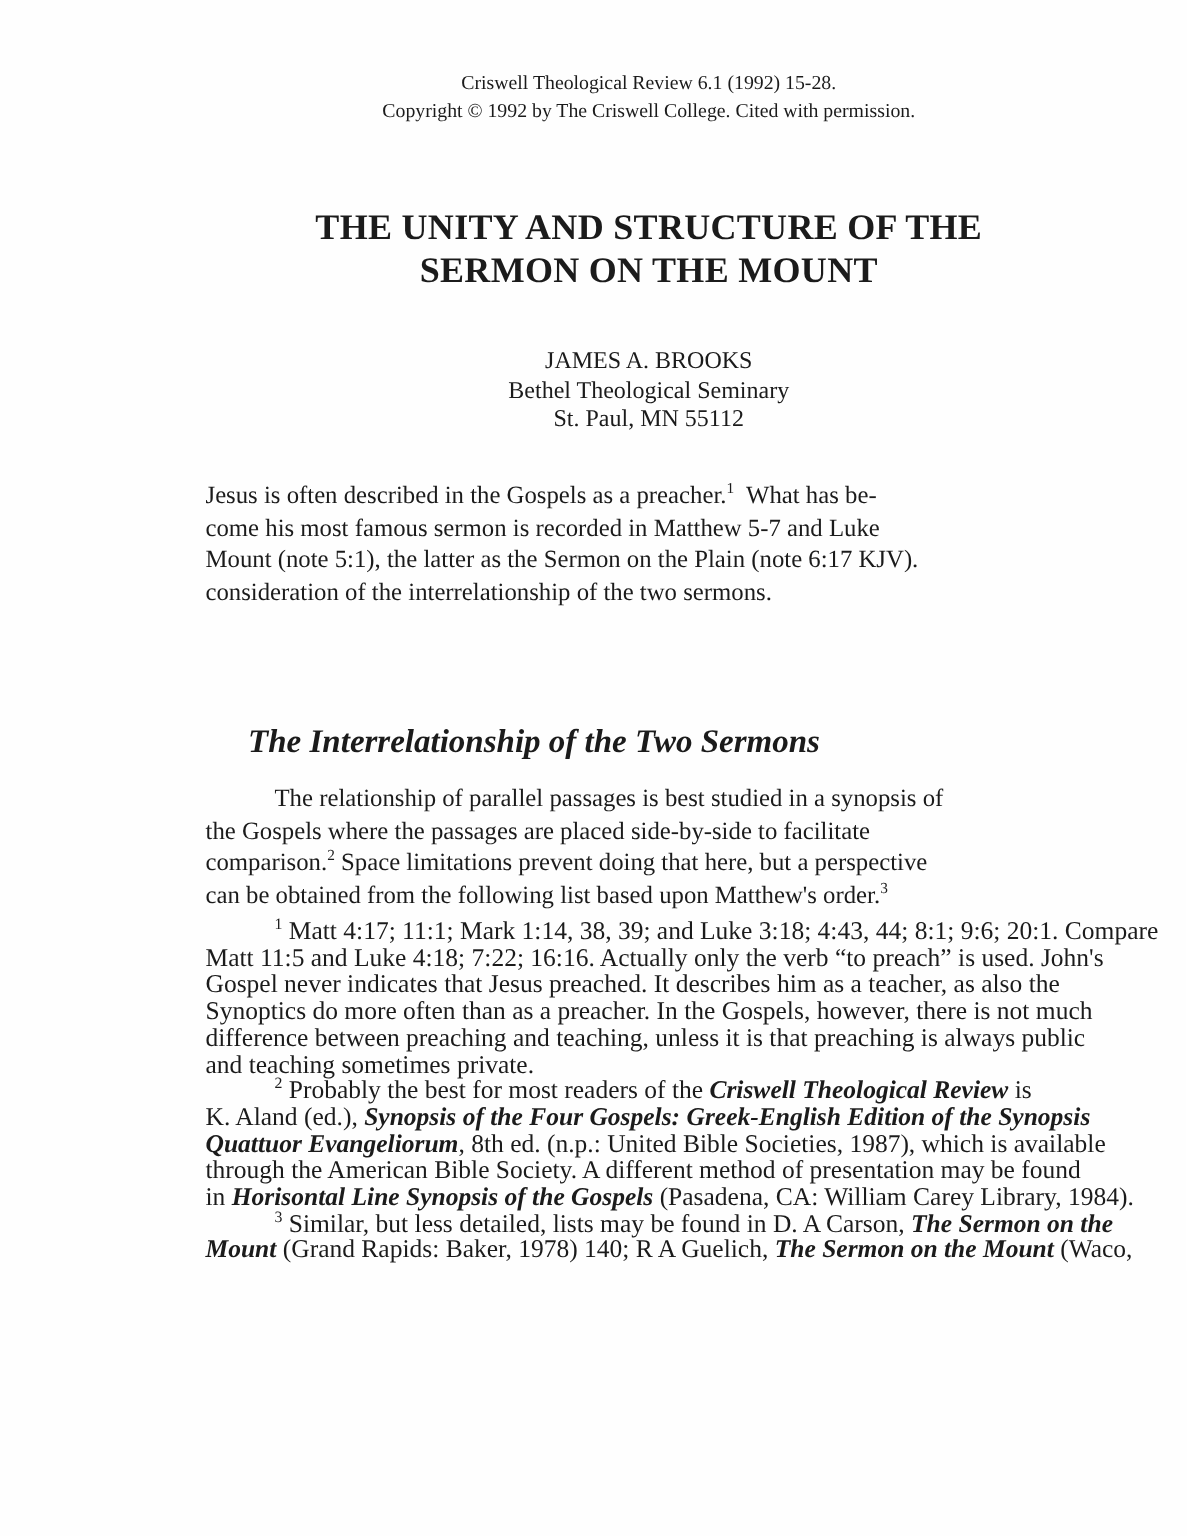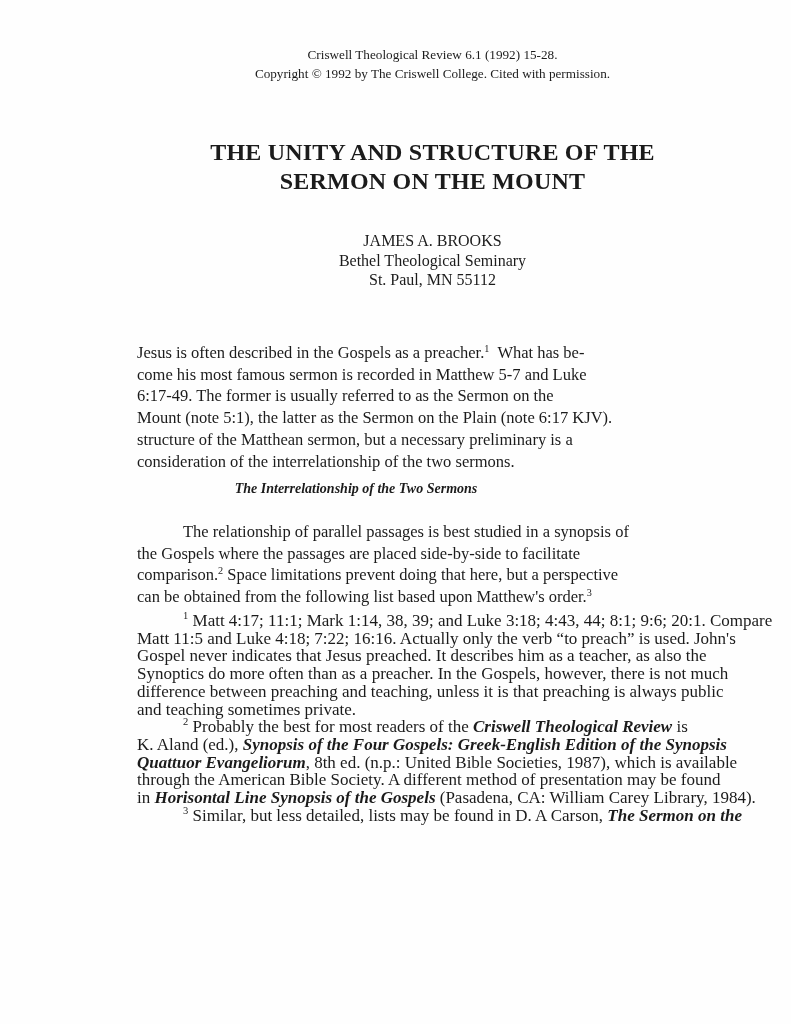--- a/index.html
+++ b/index.html
@@ -37,29 +37,29 @@
     font-size: 16px;
     line-height: 19.6px;
   }
   .para {
     position: absolute;
     left: 137px;
     width: 545px;
     font-size: 16.5px;
     line-height: 21.7px;
   }
-  .para1 { top: 342px; }
+  .para1 { top: 319px; }
   .para2 { top: 521px; }
   .section-heading {
     position: absolute;
     top: 481px;
     left: 0;
     width: 712px;
     text-align: center;
-    font-size: 14px;
+    font-size: 22px;
     font-style: italic;
     font-weight: bold;
   }
   .footnotes {
     position: absolute;
     left: 137px;
     top: 612px;
     width: 556px;
     font-size: 17px;
     line-height: 17.7px;
@@ -86,23 +86,21 @@
 
   <div class="centered-block author">
     <div>JAMES A. BROOKS</div>
     <div>Bethel Theological Seminary</div>
     <div>St. Paul, MN 55112</div>
   </div>
 
   <div class="para para1">
       <div class="tline"><span>Jesus is often described in the Gospels as a preacher.</span><sup>1</sup><span>  What has be-</span></div>
       <div class="tline"><span>come his most famous sermon is recorded in Matthew 5-7 and Luke</span></div>
-      <div class="tline"><span>6:17-49. The former is usually referred to as the Sermon on the</span></div>
       <div class="tline"><span>Mount (note 5:1), the latter as the Sermon on the Plain (note 6:17 KJV).</span></div>
-      <div class="tline"><span>structure of the Matthean sermon, but a necessary preliminary is a</span></div>
       <div class="tline"><span>consideration of the interrelationship of the two sermons.</span></div>
     </div>
 
   <div class="section-heading">The Interrelationship of the Two Sermons</div>
 
   <div class="para para2">
       <div class="tline indent"><span>The relationship of parallel passages is best studied in a synopsis of</span></div>
       <div class="tline"><span>the Gospels where the passages are placed side-by-side to facilitate</span></div>
       <div class="tline"><span>comparison.</span><sup>2</sup><span> Space limitations prevent doing that here, but a perspective</span></div>
       <div class="tline"><span>can be obtained from the following list based upon Matthew's order.</span><sup>3</sup></div>
@@ -119,16 +117,17 @@
       </div>
     <div>
         <div class="tline indent"><sup>2</sup><span> Probably the best for most readers of the </span><span class="it">Criswell Theological Review</span><span> is</span></div>
         <div class="tline"><span>K. Aland (ed.), </span><span class="it">Synopsis of the Four Gospels: Greek-English Edition of the Synopsis</span></div>
         <div class="tline"><span class="it">Quattuor Evangeliorum</span><span>, 8th ed. (n.p.: United Bible Societies, 1987), which is available</span></div>
         <div class="tline"><span>through the American Bible Society. A different method of presentation may be found</span></div>
         <div class="tline"><span>in </span><span class="it">Horisontal Line Synopsis of the Gospels</span><span> (Pasadena, CA: William Carey Library, 1984).</span></div>
       </div>
     <div>
         <div class="tline indent"><sup>3</sup><span> Similar, but less detailed, lists may be found in D. A Carson, </span><span class="it">The Sermon on the</span></div>
+        <div class="tline"><span class="it">Mount</span><span> (Grand Rapids: Baker, 1978) 140; R A Guelich, </span><span class="it">The Sermon on the Mount</span><span> (Waco,</span></div>
       </div>
   </div>
 
 </div>
 
 </body></html>

